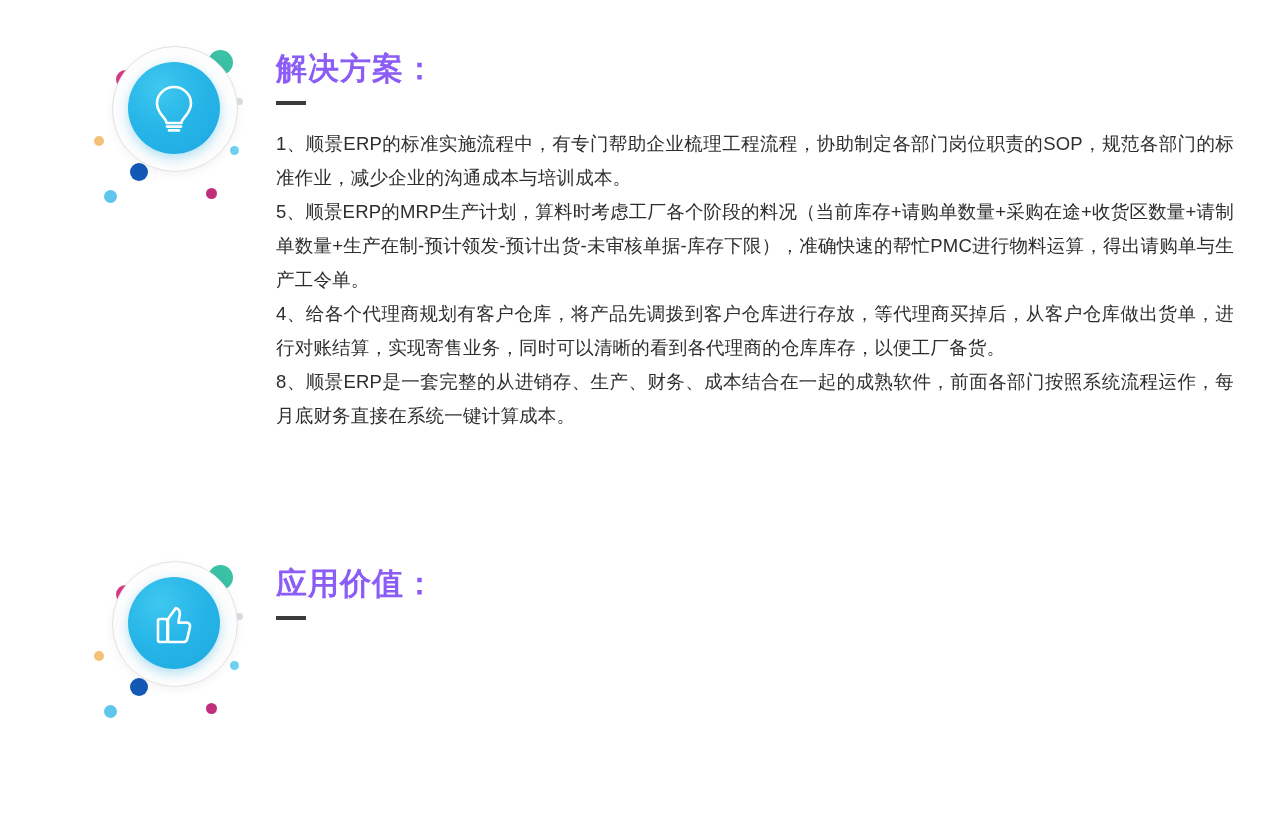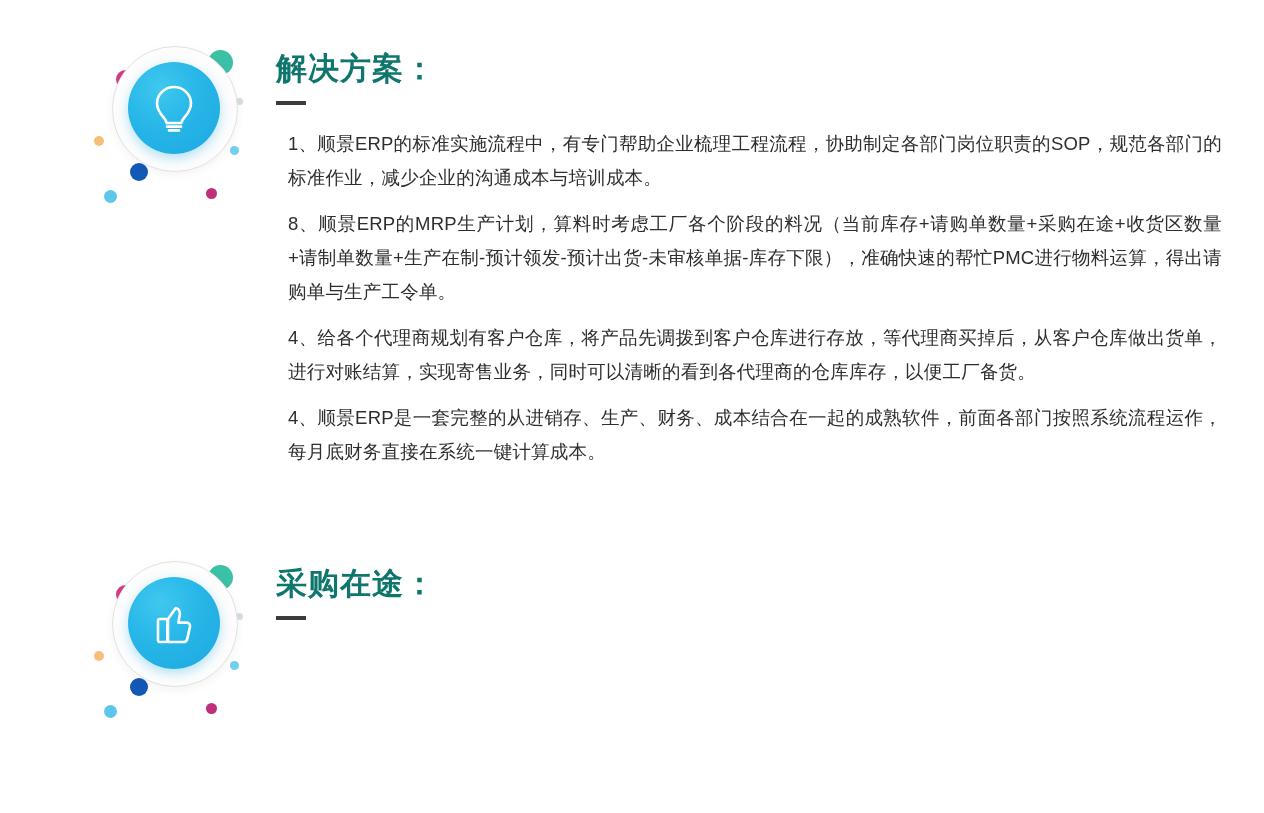--- a/index.html
+++ b/index.html
@@ -80,39 +80,39 @@
   .content {
     position: absolute;
     left: 276px;
     top: 30px;
     width: 958px;
   }
   .heading {
     font-size: 31px;
     font-weight: bold;
     letter-spacing: 1px;
-    color: #0f766e;
+    color: #8b5cf6;
     margin: 0 0 14px 0;
     line-height: 1.2;
   }
   .rule {
     width: 30px;
     height: 4px;
     background: #3b3b3b;
     margin: 0 0 22px 0;
   }
   .body-text {
     font-size: 18.5px;
     line-height: 34px;
     color: #2e2e2e;
     margin: 0;
     text-align: justify;
     letter-spacing: 0.2px;
   }
-  .body-text p { margin: 12px; }
+  .body-text p { margin: 0; }
 </style>
 </head>
 <body>
 
 <div class="page">
 
   <div class="section section-solution">
     <div class="icon-block">
       <div class="icon-dots">
         <span class="dot dot-magenta-lg"></span>
@@ -131,23 +131,23 @@
           <line x1="16" y1="44.6" x2="30" y2="44.6" stroke="#ffffff" stroke-width="2.6" stroke-linecap="round"></line>
           <line x1="18" y1="48.4" x2="28" y2="48.4" stroke="#ffffff" stroke-width="2.6" stroke-linecap="round"></line>
         </svg>
       </div>
     </div>
     <div class="content">
       <h2 class="heading">解决方案：</h2>
       <div class="rule"></div>
       <div class="body-text">
         <p>1、顺景ERP的标准实施流程中，有专门帮助企业梳理工程流程，协助制定各部门岗位职责的SOP，规范各部门的标准作业，减少企业的沟通成本与培训成本。</p>
-        <p>8、顺景ERP的MRP生产计划，算料时考虑工厂各个阶段的料况（当前库存+请购单数量+采购在途+收货区数量+请制单数量+生产在制-预计领发-预计出货-未审核单据-库存下限），准确快速的帮忙PMC进行物料运算，得出请购单与生产工令单。</p>
+        <p>5、顺景ERP的MRP生产计划，算料时考虑工厂各个阶段的料况（当前库存+请购单数量+采购在途+收货区数量+请制单数量+生产在制-预计领发-预计出货-未审核单据-库存下限），准确快速的帮忙PMC进行物料运算，得出请购单与生产工令单。</p>
         <p>4、给各个代理商规划有客户仓库，将产品先调拨到客户仓库进行存放，等代理商买掉后，从客户仓库做出货单，进行对账结算，实现寄售业务，同时可以清晰的看到各代理商的仓库库存，以便工厂备货。</p>
-        <p>4、顺景ERP是一套完整的从进销存、生产、财务、成本结合在一起的成熟软件，前面各部门按照系统流程运作，每月底财务直接在系统一键计算成本。</p>
+        <p>8、顺景ERP是一套完整的从进销存、生产、财务、成本结合在一起的成熟软件，前面各部门按照系统流程运作，每月底财务直接在系统一键计算成本。</p>
       </div>
     </div>
   </div>
 
   <div class="section section-value">
     <div class="icon-block">
       <div class="icon-dots">
         <span class="dot dot-magenta-lg"></span>
         <span class="dot dot-teal-lg"></span>
         <span class="dot dot-blue-lg"></span>
@@ -159,18 +159,18 @@
       </div>
       <div class="ring"></div>
       <div class="disc">
         <svg width="48" height="50" viewBox="0 0 48 50" aria-hidden="true">
           <path d="M18 21 L18 44 L33 44 C35.4 44 37 42.6 37.4 40.4 L40 28.6 C40.4 26.4 39 24.6 36.8 24.6 L28.4 24.6 L29.8 16.6 C30.3 13.4 28.6 10.4 25.8 10 L18 21 Z" fill="none" stroke="#ffffff" stroke-width="2.6" stroke-linejoin="round"></path>
           <rect x="8" y="21" width="9.4" height="23" rx="2" fill="none" stroke="#ffffff" stroke-width="2.6"></rect>
         </svg>
       </div>
     </div>
     <div class="content">
-      <h2 class="heading">采购在途：</h2>
+      <h2 class="heading">应用价值：</h2>
       <div class="rule"></div>
     </div>
   </div>
 
 </div>
 
 </body></html>

